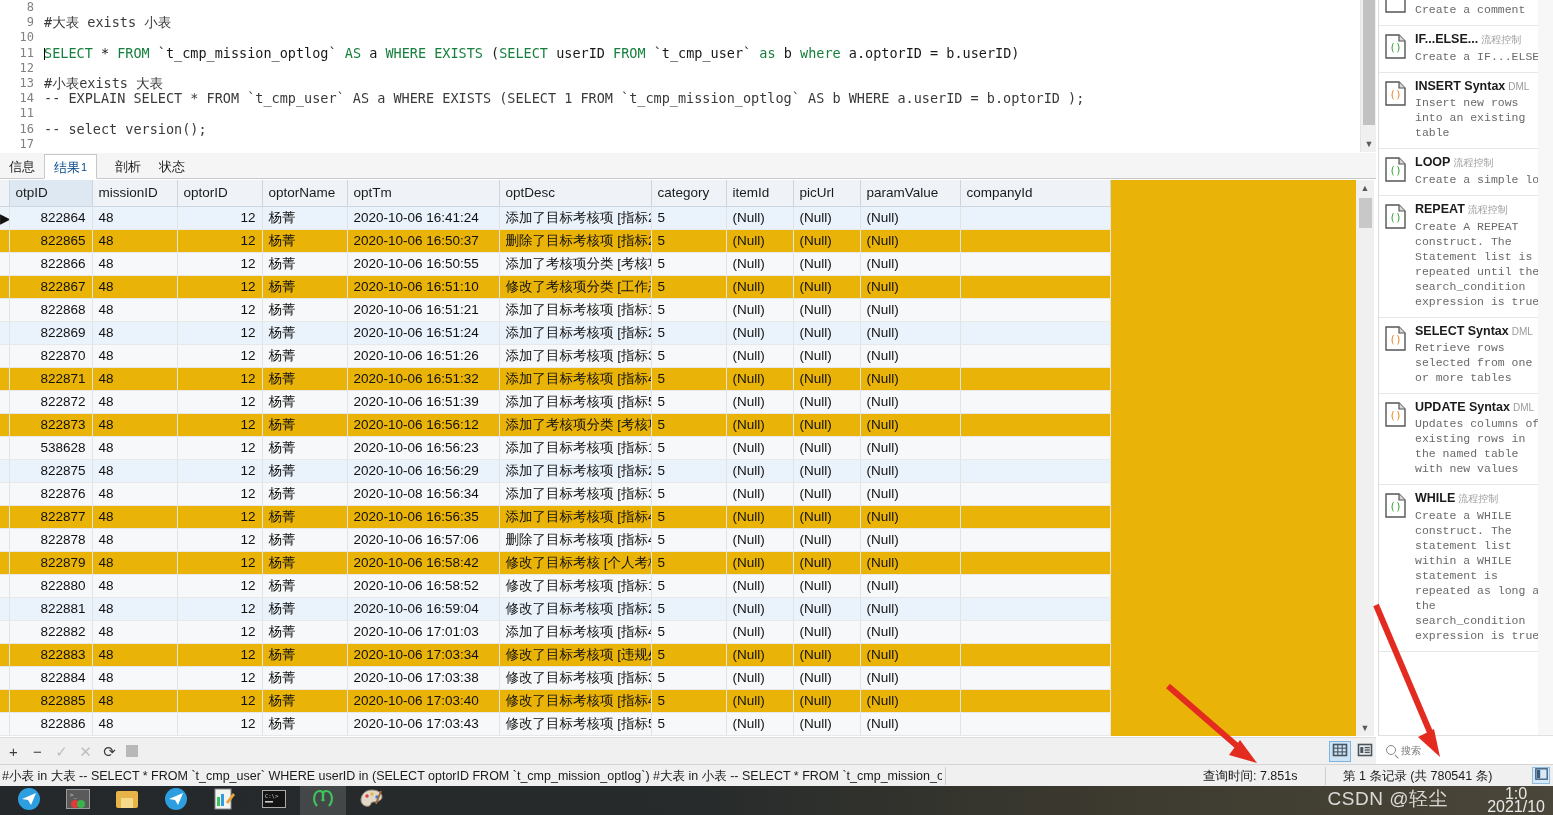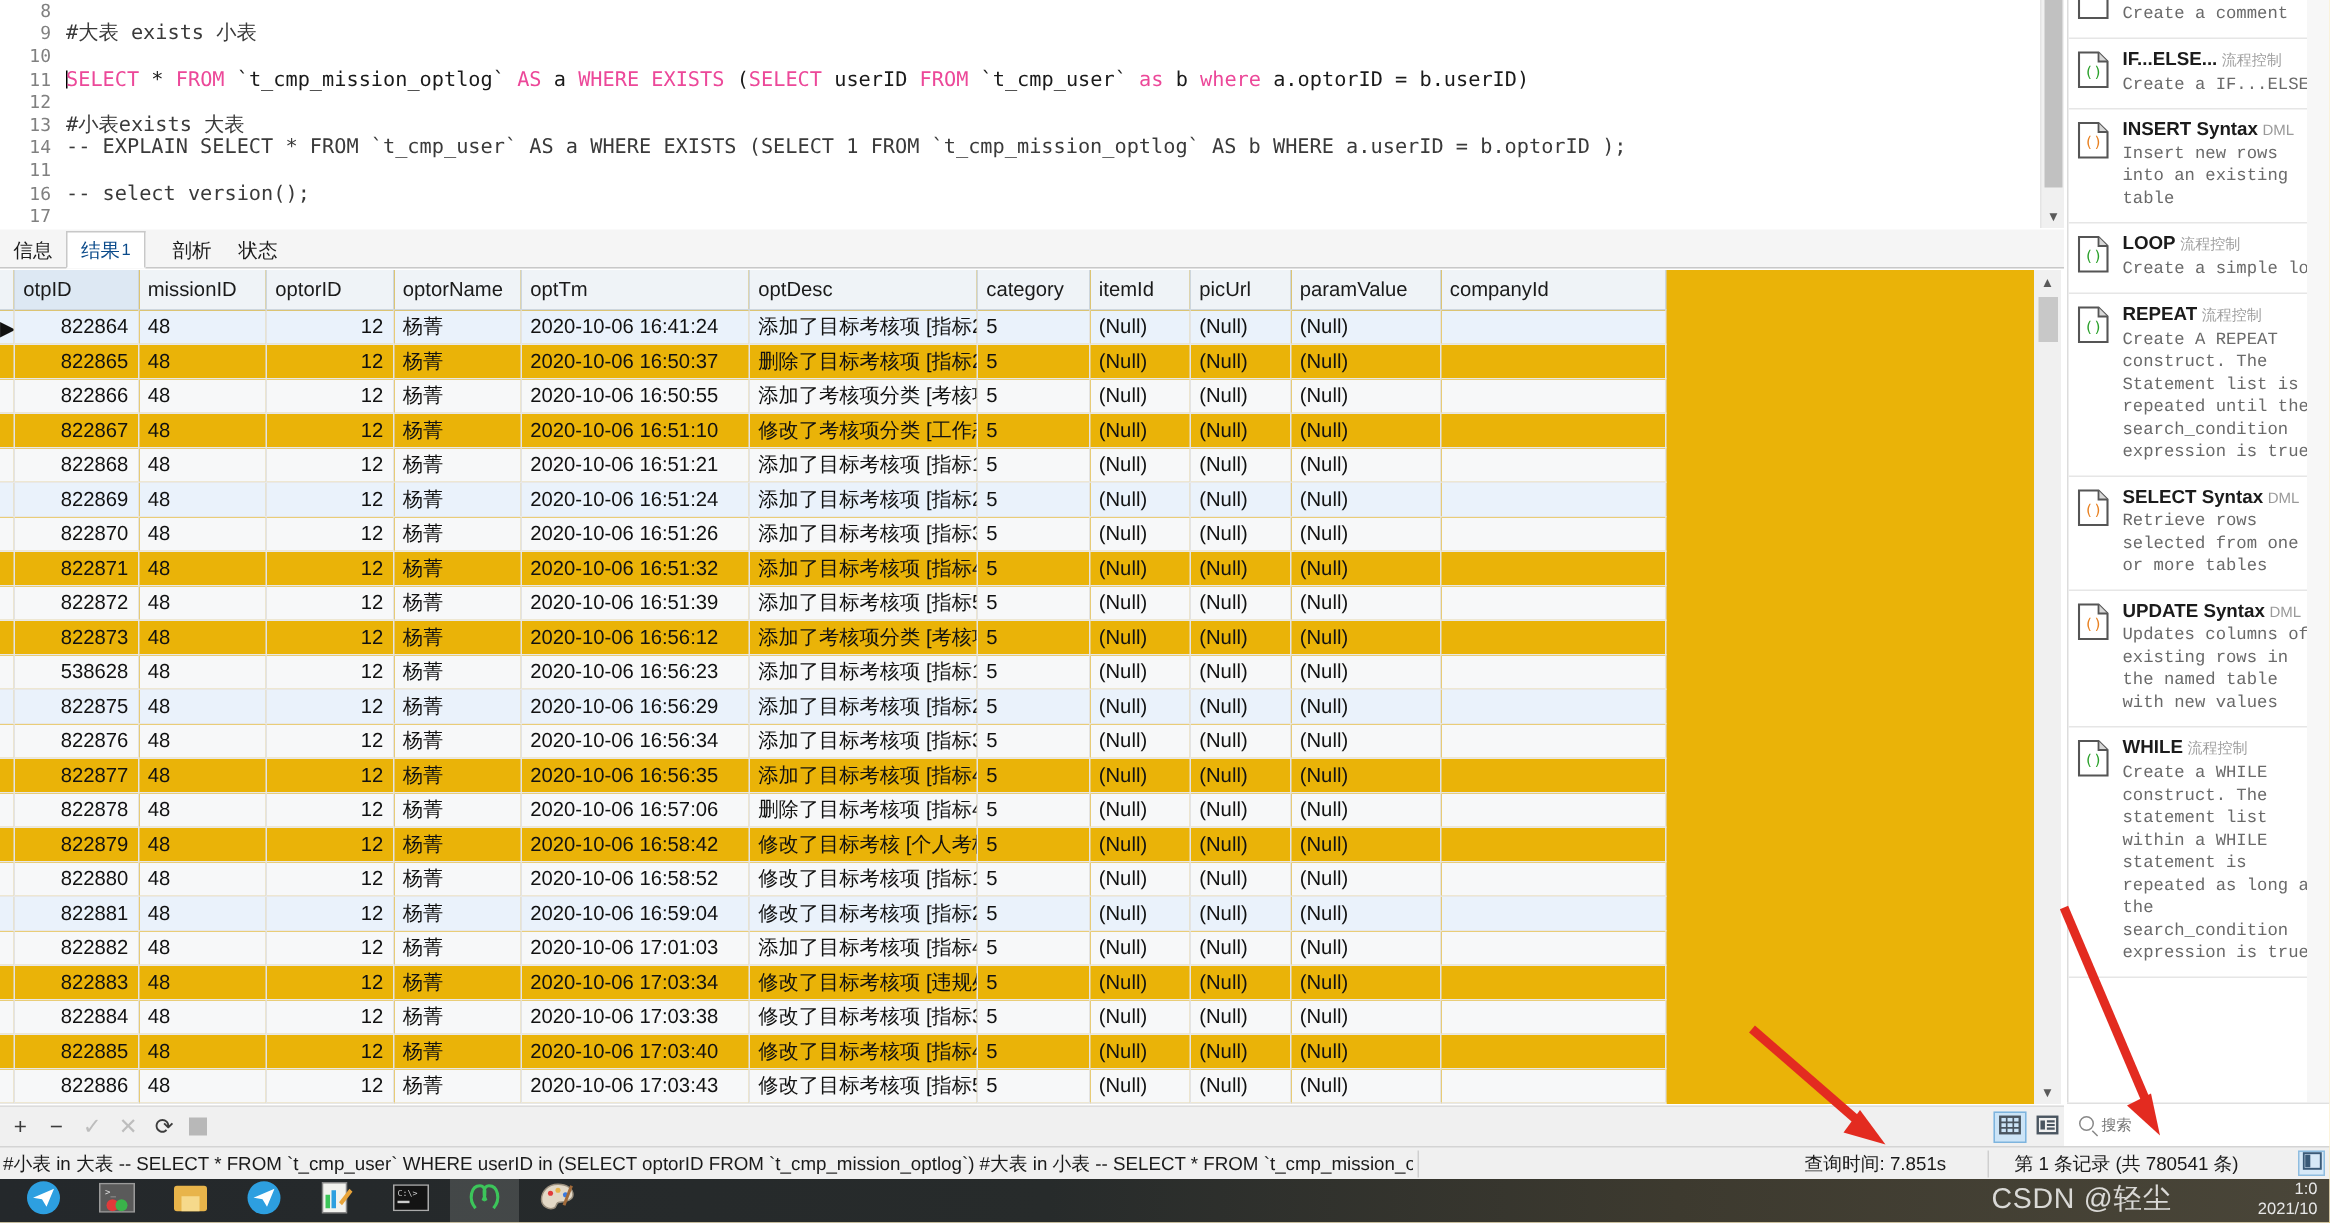--- a/index.html
+++ b/index.html
@@ -19,21 +19,21 @@
     font-size: 13.5px;
   }
   .ed-gutter {
     position: absolute; left: 0; top: 0; width: 40px; height: 152px;
     background: #ffffff; color: #808080; text-align: right;
     font-size: 12px; padding-top: 0px;
   }
   .ed-gutter div { height: 15.2px; line-height: 15.2px; padding-right: 6px; }
   .ed-lines { position: absolute; left: 44px; top: 0; right: 0; }
   .ed-lines div { height: 15.2px; line-height: 15.2px; white-space: pre; }
-  .kw { color: #ec4899; }
+  .kw { color: #15803d; }
   .cmt { color: #3a3a3a; }
   .plain { color: #1a1a1a; }
   .cursor-bar {
     display:inline-block; width:1px; height:12px; background:#000;
     vertical-align:-2px; margin-right:-1px;
   }
 
   
   .ed-scroll {
     position: absolute; left: 1360px; top: 0; width: 16px; height: 152px;
@@ -187,22 +187,22 @@
   .tb-item {
     position: absolute; top: 0; width: 46px; height: 29px;
   }
   .tb-item.on { background: rgba(255,255,255,0.14); }
   .tb-g { position:absolute; left:50%; top:50%; transform:translate(-50%,-50%); }
   .watermark {
     position: absolute; right: 105px; top: 786px; font-size: 19px;
     color: rgba(255,255,255,0.80); letter-spacing: 0.5px;
   }
   .clockw {
-    position:absolute; right: 8px; top: 787px; font-size:11px;
-    color:#e8e8e8; text-align:right; line-height:13px;
+    position:absolute; right: 8px; top: 787px; font-size:16px;
+    color:#e8e8e8; text-align:center; line-height:13px;
   }
 
   
   .redarrow { position: absolute; pointer-events: none; }
 </style>
 </head>
 <body>
 
 <div id="app">
 
@@ -430,21 +430,21 @@
             <td class="nul">(Null)</td>
             <td class="nul">(Null)</td>
             <td></td>
           </tr>
           <tr class="alt">
             <td class="rowmark"></td>
             <td class="num">822876</td>
             <td>48</td>
             <td class="num">12</td>
             <td>杨菁</td>
-            <td>2020-10-06 16:56:34</td>
+            <td>2020-10-08 16:56:34</td>
             <td>添加了目标考核项 [指标3]</td>
             <td>5</td>
             <td class="nul">(Null)</td>
             <td class="nul">(Null)</td>
             <td class="nul">(Null)</td>
             <td></td>
           </tr>
           <tr>
             <td class="rowmark"></td>
             <td class="num">822877</td>

